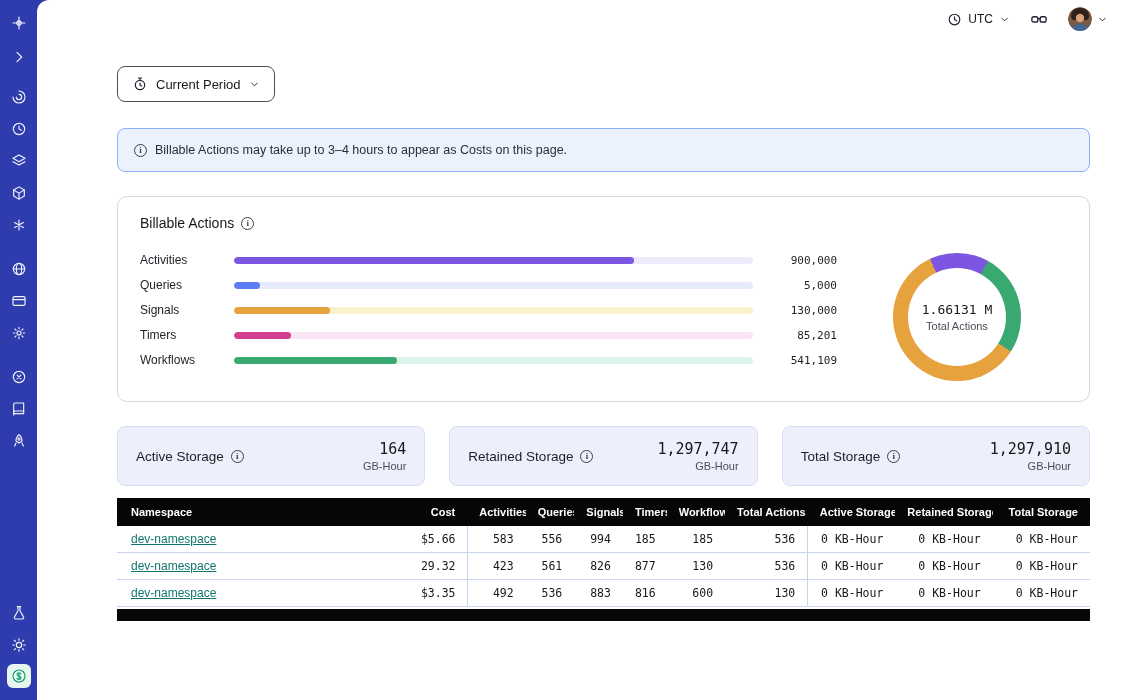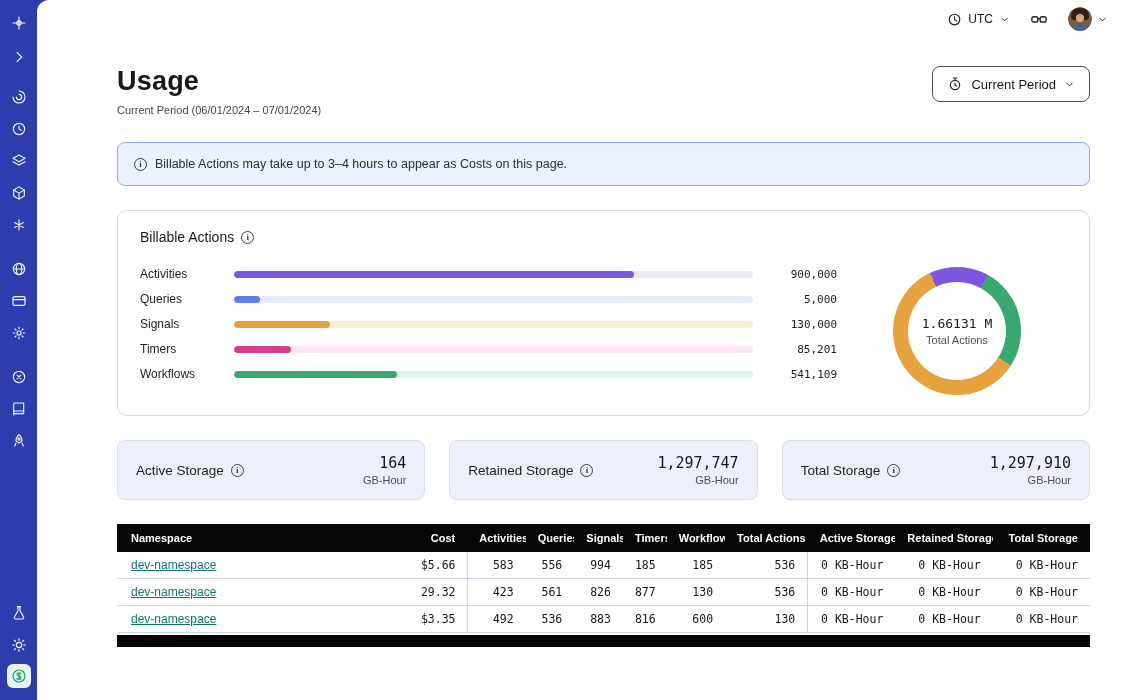--- a/index.html
+++ b/index.html
@@ -91,21 +91,21 @@
   .stats { margin-top:24px; display:grid; grid-template-columns:repeat(3,1fr); gap:24px; }
   .stat-card { background:#edf0fb; border:1px solid #d7ddf4; border-radius:8px;
                padding:12px 18px; display:flex; justify-content:space-between;
                align-items:center; min-height:60px; }
   .stat-label { font-size:13.5px; display:flex; align-items:center; gap:7px; color:#1c1e24; }
   .stat-val-wrap { text-align:right; }
   .stat-value { font-size:15px; color:#16181d; }
   .stat-unit { font-size:11px; color:#4a4e58; margin-top:2px; }
 
   
-  table { width:100%; border-collapse:collapse; margin-top:24px; table-layout:fixed; }
+  table { width:100%; border-collapse:collapse; margin-top:12px; table-layout:fixed; }
   thead th { background:#060606; color:#fff; font-size:11px; font-weight:600;
              padding:8px 12px; text-align:right; white-space:nowrap; overflow:hidden; }
   thead th:first-child { text-align:left; padding-left:14px; }
   tbody td { font-size:11.5px; padding:6px 12px; text-align:right;
              border-bottom:1px solid #c9d3f0; color:#16181d; white-space:nowrap; overflow:hidden; }
   tbody td:first-child { text-align:left; padding-left:14px; }
   tbody td.sep { border-left:1px solid #c9d3f0; }
   .ns-link { color:#0f766e; text-decoration:underline; font-size:12px;
              font-family:"Liberation Sans", sans-serif; cursor:pointer; }
   .table-footer-cut { height:12px; background:#060606; margin-top:2px; }
@@ -256,24 +256,20 @@
       </span>
       <svg class="chev" viewBox="0 0 24 24">
           <path d="M6 9l6 6 6-6"></path>
         </svg>
     </div>
   </div>
 
   <div class="content">
 
     <div class="title-row">
-      <div>
-        <div class="page-title">Usage</div>
-        <div class="page-sub">Current Period (06/01/2024 – 07/01/2024)</div>
-      </div>
       <button class="period-btn">
         <svg class="tbic" viewBox="0 0 24 24">
             <circle cx="12" cy="13.5" r="7"></circle>
             <path d="M9.5 3h5M12 3v3.5M12 10.5v3l2.5 1.5"></path>
           </svg>
         <span>Current Period</span>
         <svg class="chev" viewBox="0 0 24 24">
             <path d="M6 9l6 6 6-6"></path>
           </svg>
       </button>

